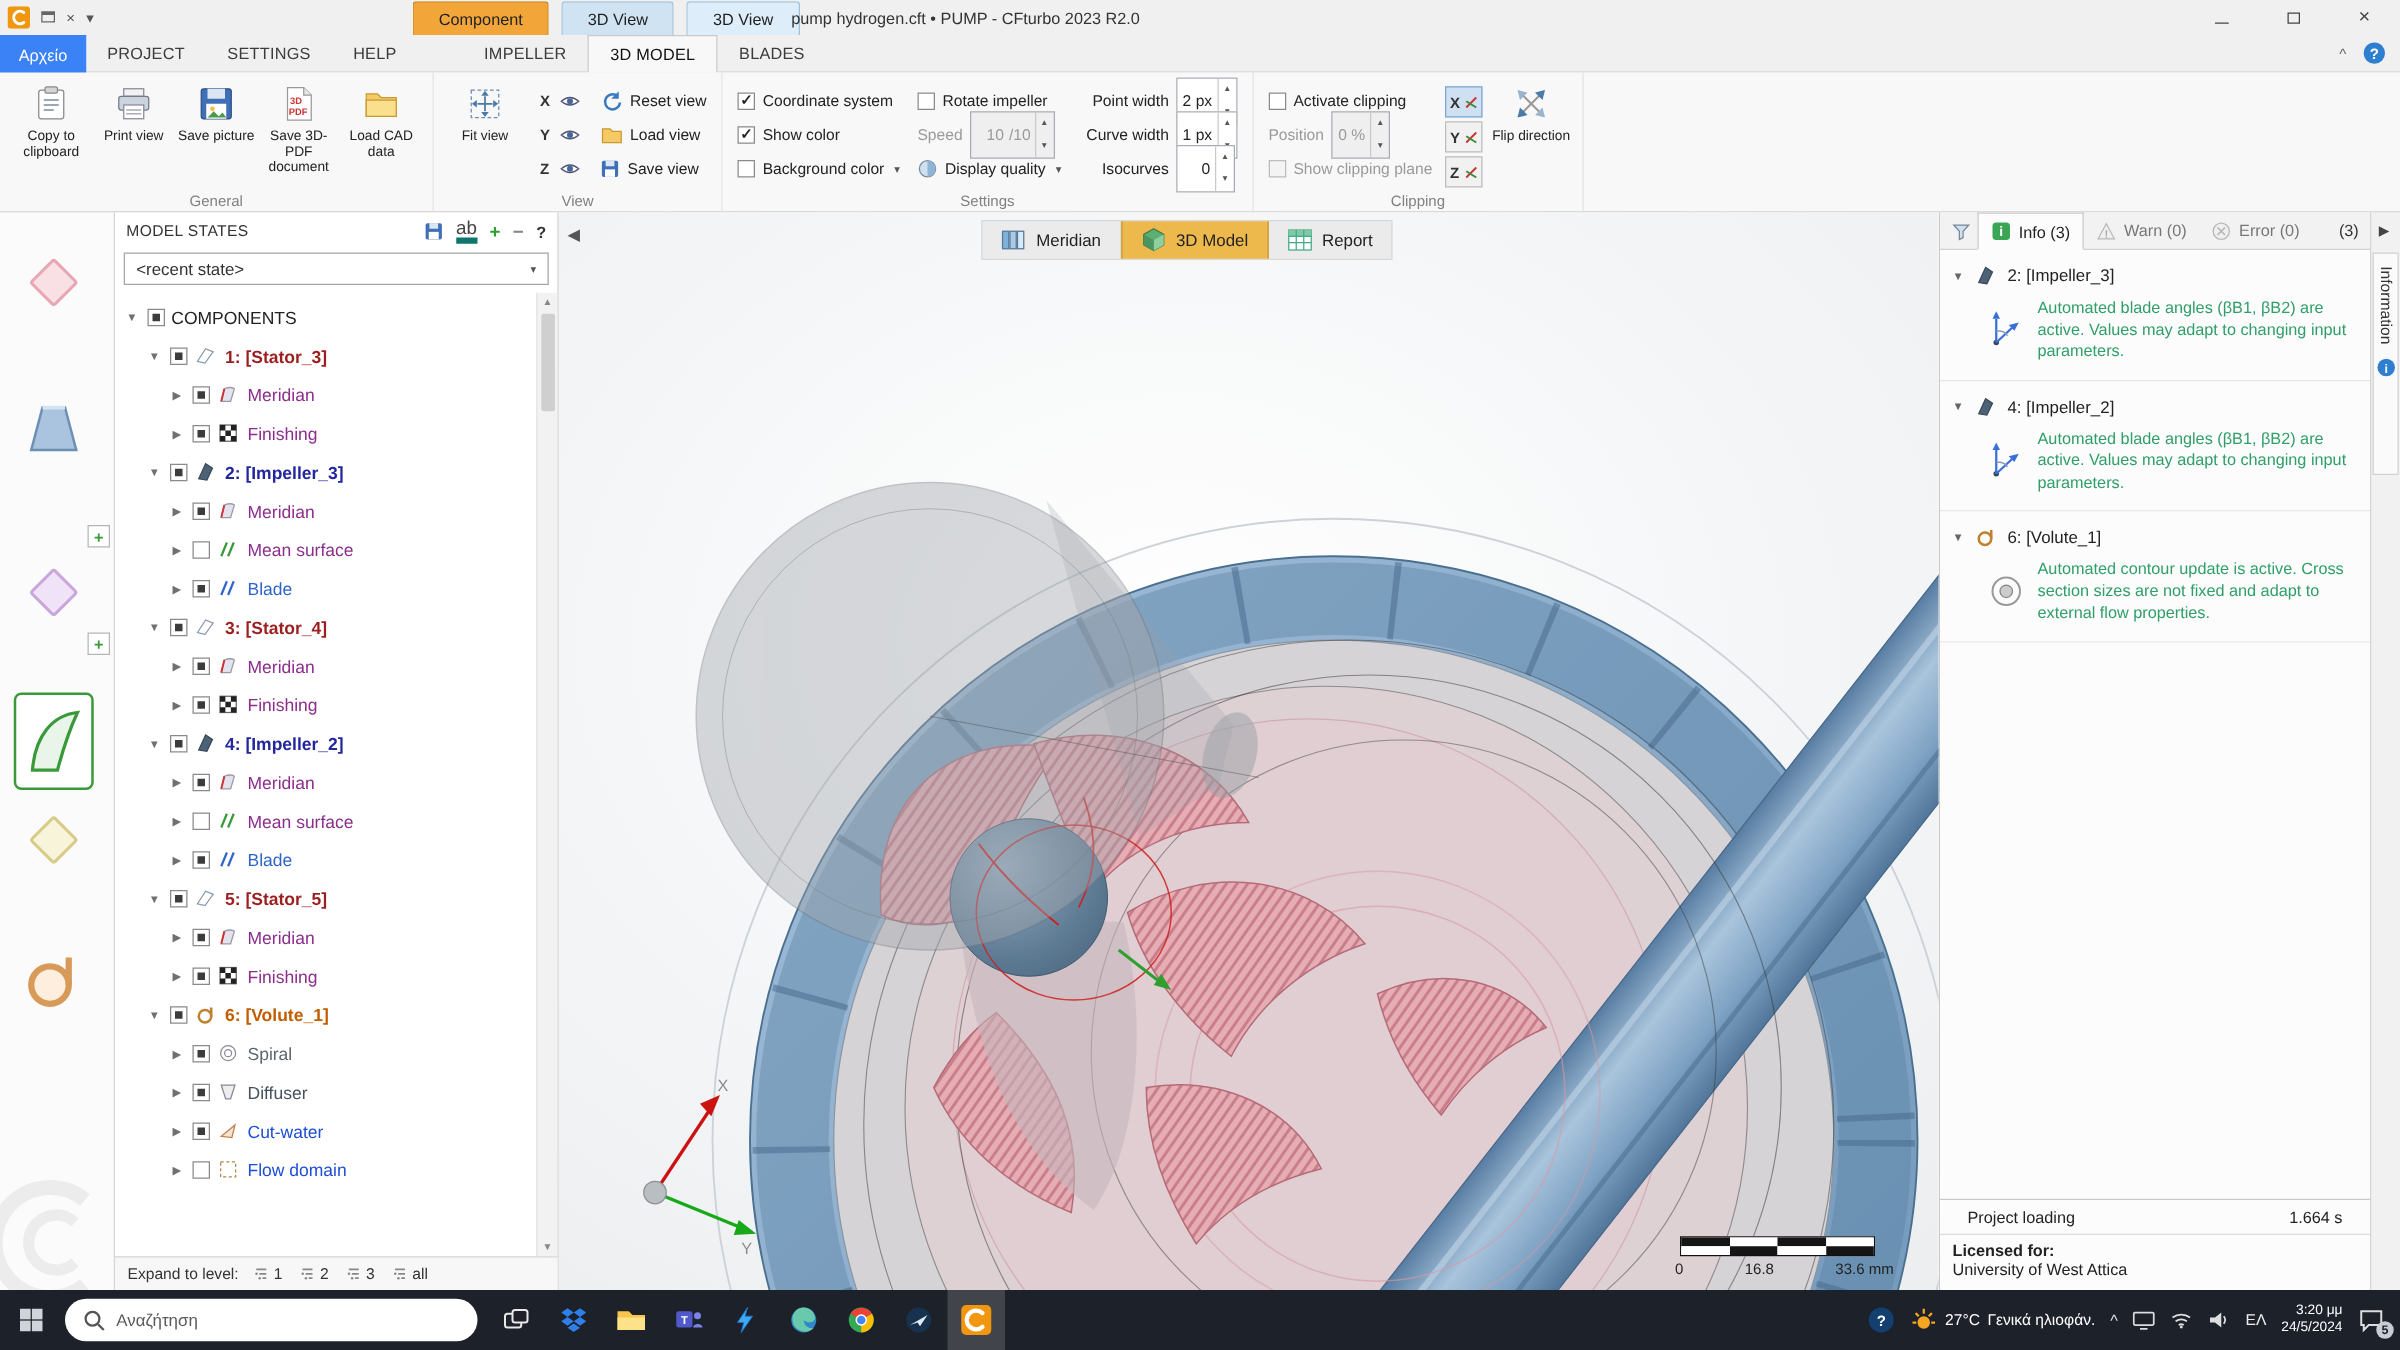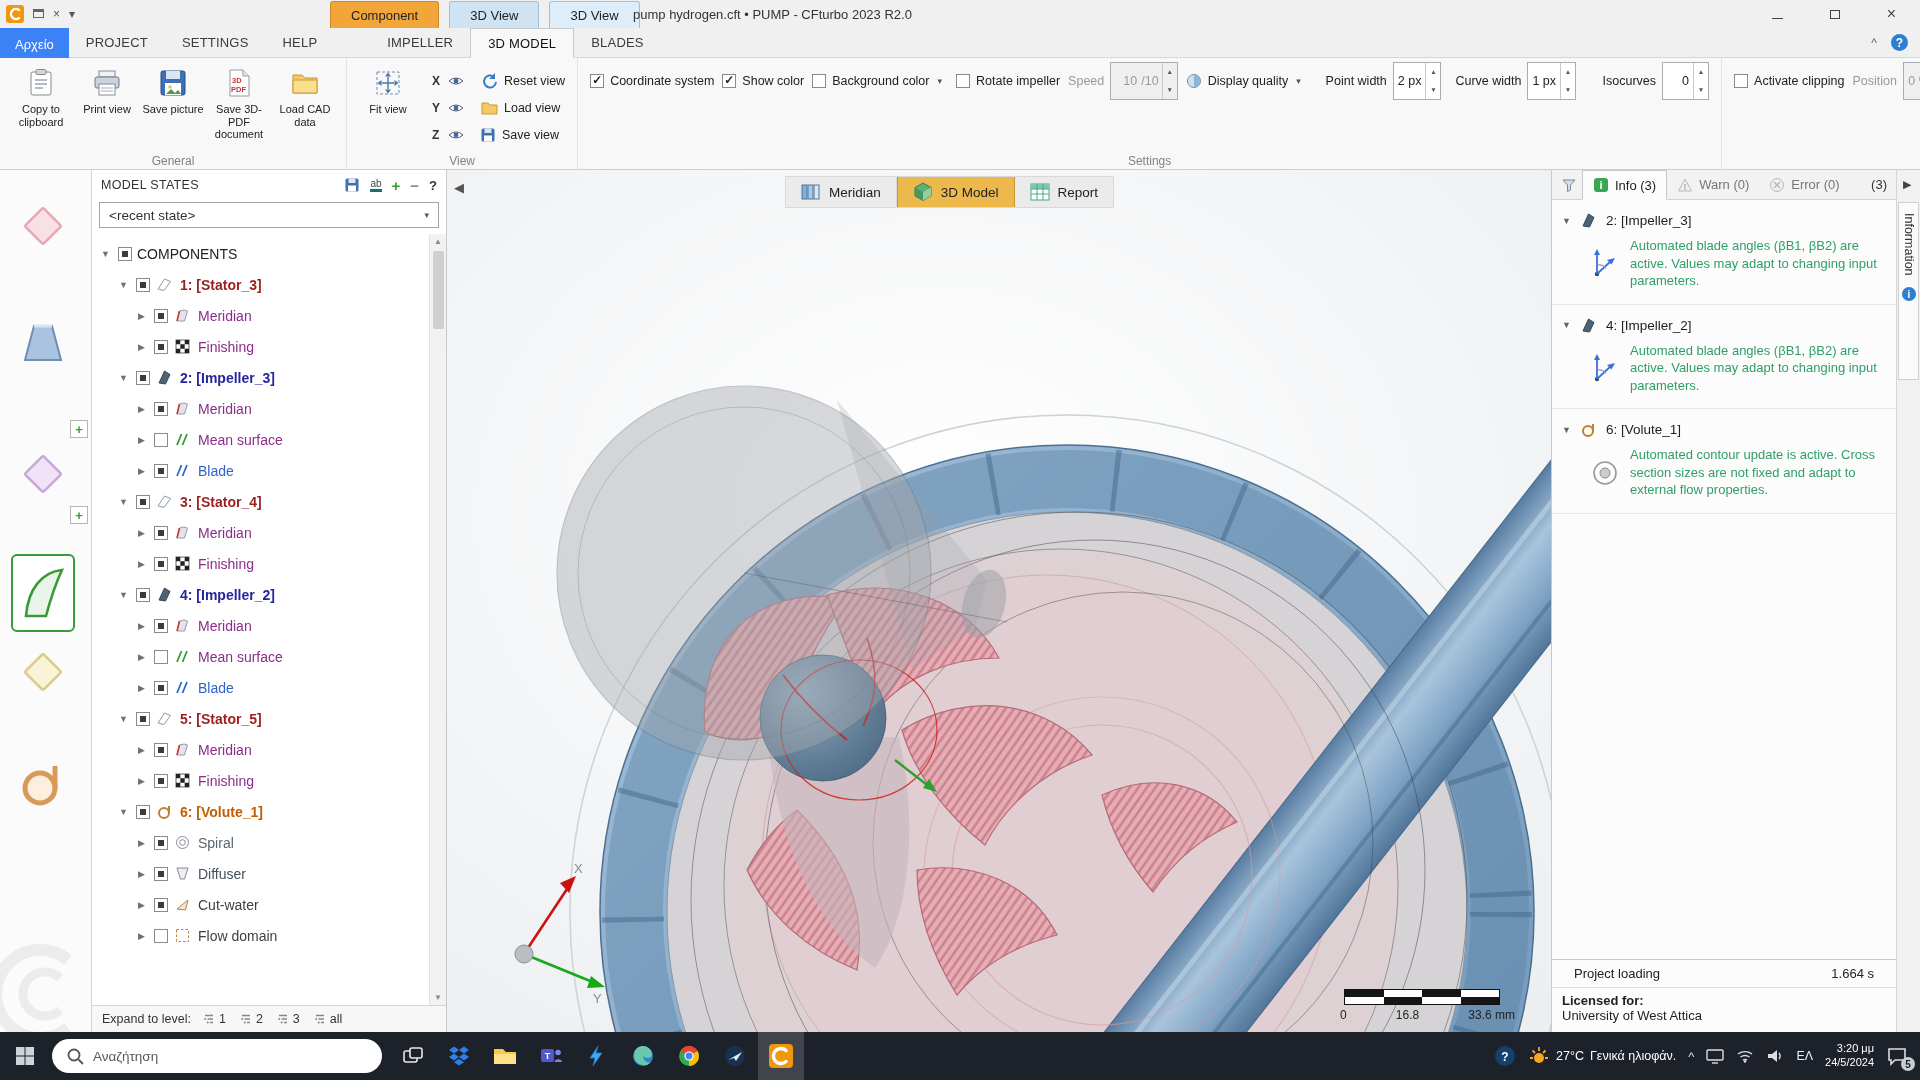--- a/index.html
+++ b/index.html
@@ -59,21 +59,21 @@
 .dim{color:#9a9a9a}
 .slabel.r{display:inline-block;width:72px;text-align:right}
 .spinner{display:inline-flex;align-items:stretch;border:1px solid #a9adb3;background:#fff;height:38px}
 .spinner .sval{min-width:30px;display:flex;align-items:center;justify-content:flex-end;padding:0 4px;font-size:12.5px}
 .spinner .ssuf{display:flex;align-items:center;padding-right:3px;font-size:12.5px}
 .spinner .sarr{width:15px;border-left:1px solid #c9c9c9;display:flex;flex-direction:column}
 .spinner .sarr i{flex:1;display:flex;align-items:center;justify-content:center;font-size:6.5px;
                  color:#555;font-style:normal}
 .spinner.disabled{background:#efefef;color:#9a9a9a}
 .spinner.disabled .sval,.spinner.disabled .ssuf{color:#9a9a9a}
-.scol{display:flex;flex-direction:row;padding-top:4px}
+.scol{display:flex;flex-direction:column;padding-top:4px}
 .clip-axes{display:flex;flex-direction:column;gap:3px;padding-top:6px}
 .axbtn{width:30px;height:25px;border:1px solid #bdbdbd;background:#f1f1f1;display:flex;
        align-items:center;justify-content:center;gap:2px}
 .axbtn.active{background:#cfe0f2;border-color:#79a7d2}
 .vbtn{height:27px}
 
 
 .main{position:absolute;top:170px;left:0;right:0;bottom:48px;display:flex}
 
 
@@ -83,21 +83,21 @@
 .pal-plus{position:absolute;right:3px;width:18px;height:18px;border:1px solid #b5b5b5;background:#fff;
           color:#3a9a3a;font-weight:bold;display:flex;align-items:center;justify-content:center;font-size:13px}
 .pal-plus.p1{top:250px}.pal-plus.p2{top:336px}
 .pal-wm{position:absolute;left:-12px;bottom:-16px;opacity:.55}
 
 
 .left-panel{width:355px;background:#fff;border-right:1px solid #c9c9c9;display:flex;flex-direction:column;flex:none}
 .ms-header{height:30px;display:flex;align-items:center;padding:0 9px;gap:8px;color:#333;flex:none}
 .ms-title{font-size:12.5px;letter-spacing:.3px}
 .ms-tools{margin-left:auto;display:flex;align-items:center;gap:10px}
-.ms-ab{font-size:10px;color:#444;border-bottom:3px solid #0f766e;line-height:1}
+.ms-ab{font-size:15px;color:#444;border-bottom:5px solid #0f766e;line-height:1}
 .ms-plus{color:#2e9e2e;font-weight:bold;font-size:15px}
 .ms-minus{color:#888;font-weight:bold;font-size:15px}
 .ms-help{color:#333;font-weight:bold;font-size:13px}
 .ms-dropdown{margin:2px 7px 6px;height:26px;border:1px solid #a5a5a5;background:#fff;display:flex;
              align-items:center;padding:0 9px;font-size:13.5px;color:#333;flex:none}
 .dd-arrow{margin-left:auto;font-size:9px;color:#555}
 .tree{flex:1;position:relative;overflow:hidden}
 .tree-rows{position:absolute;left:0;top:4px;right:17px}
 .trow{height:31px;display:flex;align-items:center;font-size:14px;white-space:nowrap}
 .texp{width:15px;text-align:center;color:#707070;font-size:9px;flex:none}
@@ -105,21 +105,21 @@
 .tcb.c::after{content:"";position:absolute;left:3px;top:3px;right:3px;bottom:3px;background:#3c3c3c}
 .ticon{width:19px;height:17px;margin-right:6px;flex:none;display:flex;align-items:center;justify-content:center}
 .cl-root{color:#222}
 .cl-stator{color:#9c1f1f;font-weight:bold}
 .cl-impeller{color:#24269e;font-weight:bold}
 .cl-volute{color:#c25e00;font-weight:bold}
 .cl-sub{color:#8c2d8c}
 .cl-blade{color:#2e64c8}
 .cl-spiral{color:#5a6570}
 .cl-diffuser{color:#44505c}
-.cl-vsub{color:#404040}
+.cl-vsub{color:#1d4ed8}
 .tree-scroll{position:absolute;right:0;top:0;bottom:0;width:17px;background:#f2f2f2;border-left:1px solid #e2e2e2;
              display:flex;flex-direction:column;align-items:center}
 .ts-up,.ts-down{height:15px;font-size:8px;color:#888;display:flex;align-items:center}
 .ts-thumb{width:11px;height:78px;background:#cfcfcf;border-radius:2px;margin-top:2px}
 .ts-down{margin-top:auto}
 .expand-row{height:27px;border-top:1px solid #d5d5d5;background:#f7f7f7;display:flex;align-items:center;
             gap:12px;padding:0 10px;font-size:12.5px;color:#333;flex:none}
 .exp-btns{display:flex;gap:14px}
 .exp-btn{display:flex;align-items:center;gap:4px;color:#333}
 

